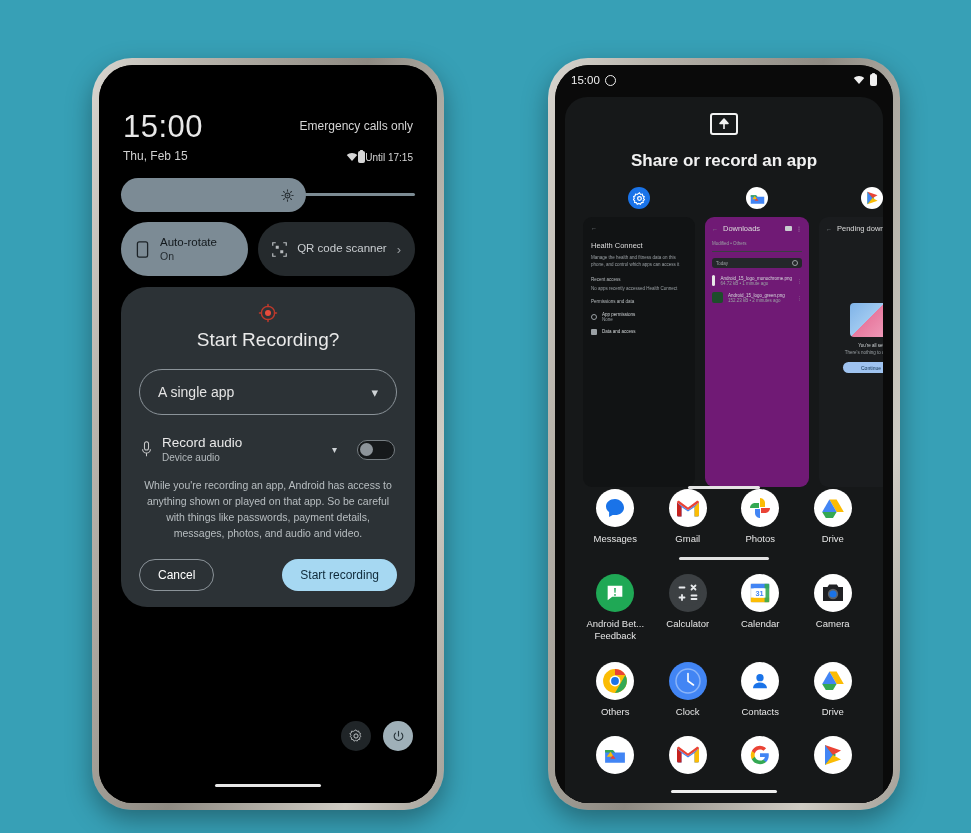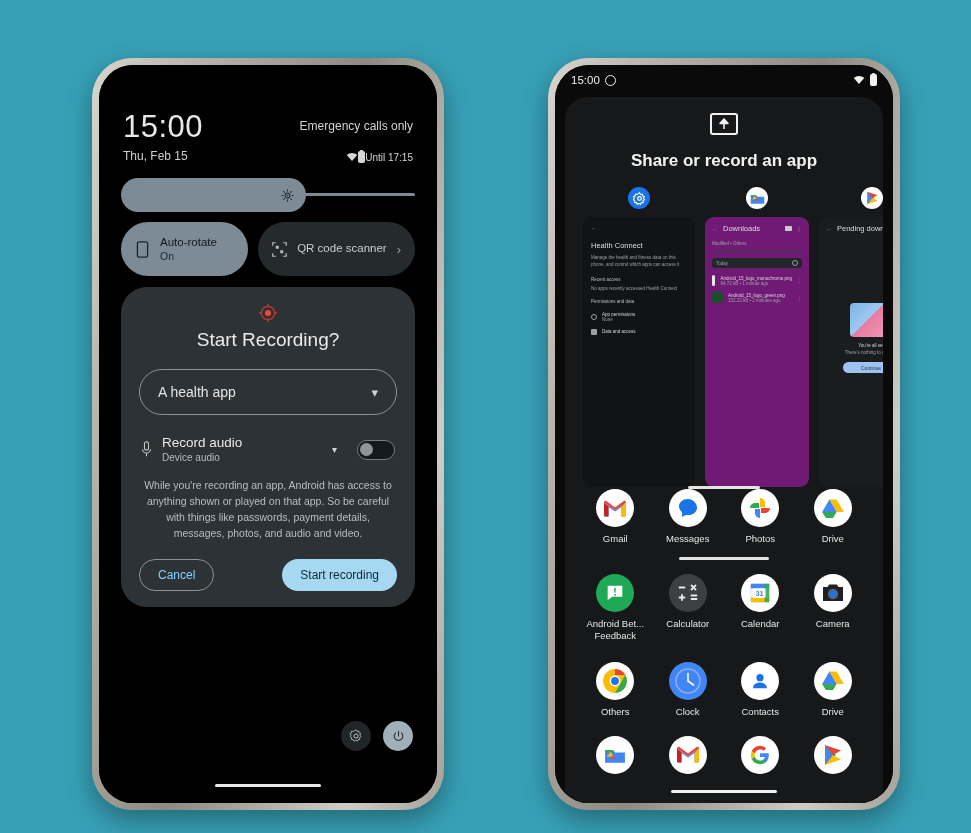--- a/index.html
+++ b/index.html
@@ -111,21 +111,21 @@
     position:absolute; left:2px; top:2px; width:13px; height:13px;
     border-radius:50%; background:#8d949a;
   }
   .dlg-body {
     font-size: 10.5px; line-height:1.5; color:#b8bec1;
     text-align:center; margin: 14px 4px 0;
   }
   .dlg-actions { display:flex; align-items:center; justify-content:space-between; margin-top:18px; }
   .btn-cancel {
     border:1px solid #8b9399; border-radius:18px;
-    padding: 8px 18px; font-size:12px; color:#7dd3fc; background:transparent;
+    padding: 8px 18px; font-size:12px; color:#ffffff; background:transparent;
     font-family: inherit; cursor:pointer;
   }
   .btn-start {
     border:none; border-radius:18px;
     padding: 9px 18px; font-size:12px; color:#0f2a3a; background:#a6d8f2;
     font-family: inherit; cursor:pointer;
   }
 
   
   .qs-bottom { position:absolute; right:24px; bottom:52px; display:flex; gap:12px; }
@@ -261,21 +261,21 @@
               <circle cx="12" cy="12" r="8" fill="none" stroke="#c0392b" stroke-width="1.6"></circle>
               <circle cx="12" cy="12" r="3.6" fill="#e74c3c"></circle>
               <g stroke="#c0392b" stroke-width="1.8" stroke-linecap="round">
                 <path d="M12 1.8v2.6M12 19.6v2.6M1.8 12h2.6M19.6 12h2.6"></path>
               </g>
             </svg>
           </div>
           <div class="dlg-title">Start Recording?</div>
 
           <div class="dlg-select">
-            <span>A health app</span>
+            <span>A single app</span>
             <span class="chev">▾</span>
           </div>
 
           <div class="audio-row">
             <svg class="mic-ic" viewBox="0 0 12 20">
               <rect x="3.6" y="1" width="4.8" height="9.6" rx="2.4" fill="none" stroke="#dcdcdc" stroke-width="1.2"></rect>
               <path d="M1.4 9.6a4.6 4.6 0 0 0 9.2 0M6 14.2V18" fill="none" stroke="#dcdcdc" stroke-width="1.2"></path>
             </svg>
             <span class="audio-texts">
               <span class="audio-title">Record audio</span>
@@ -445,36 +445,36 @@
             </div>
 
             <div class="pv-handle"></div>
           </div>
 
           <div class="app-grid">
 
             <div class="grid-row">
               <div class="grid-cell">
                 <span class="app-icon">
+                  <svg width="24" height="24" viewBox="0 0 24 24">
+                      <path d="M12 3C6.8 3 3 6.3 3 10.4c0 2.3 1.2 4.3 3.1 5.6V21l3.6-2.1c.7.1 1.5.2 2.3.2 5.2 0 9-3.3 9-7.4S17.2 3 12 3z" fill="#1a73e8"></path>
+                    </svg>
+                </span>
+                <span class="app-label">Messages</span>
+              </div>
+              <div class="grid-cell">
+                <span class="app-icon">
                   <svg width="24" height="19" viewBox="0 0 24 19">
                     <path d="M1 3.5 12 11 23 3.5V16a1.5 1.5 0 0 1-1.5 1.5h-3V8l-6.5 4.6L5.5 8v9.5h-3A1.5 1.5 0 0 1 1 16z" fill="#4285f4"></path>
                     <path d="M1 3.5 5.5 8v9.5h-3A1.5 1.5 0 0 1 1 16z" fill="#c5221f"></path>
                     <path d="M23 3.5 18.5 8v9.5h3A1.5 1.5 0 0 0 23 16z" fill="#fbbc04"></path>
                     <path d="M1 3.5C1 2.1 2.6 1.4 3.6 2.2L12 8.5l8.4-6.3c1-.8 2.6-.1 2.6 1.3L12 11z" fill="#ea4335"></path>
                   </svg>
                 </span>
                 <span class="app-label">Gmail</span>
-              </div>
-              <div class="grid-cell">
-                <span class="app-icon">
-                  <svg width="24" height="24" viewBox="0 0 24 24">
-                      <path d="M12 3C6.8 3 3 6.3 3 10.4c0 2.3 1.2 4.3 3.1 5.6V21l3.6-2.1c.7.1 1.5.2 2.3.2 5.2 0 9-3.3 9-7.4S17.2 3 12 3z" fill="#1a73e8"></path>
-                    </svg>
-                </span>
-                <span class="app-label">Messages</span>
               </div>
               <div class="grid-cell">
                 <span class="app-icon">
                   <svg width="24" height="24" viewBox="0 0 24 24">
                     <path d="M12 2c2.8 0 5 2.2 5 5v4h-5z" fill="#fbbc04"></path>
                     <path d="M22 12c0 2.8-2.2 5-5 5h-4v-5z" fill="#ea4335"></path>
                     <path d="M12 22c-2.8 0-5-2.2-5-5v-4h5z" fill="#4285f4"></path>
                     <path d="M2 12c0-2.8 2.2-5 5-5h4v5z" fill="#34a853"></path>
                   </svg>
                 </span>

